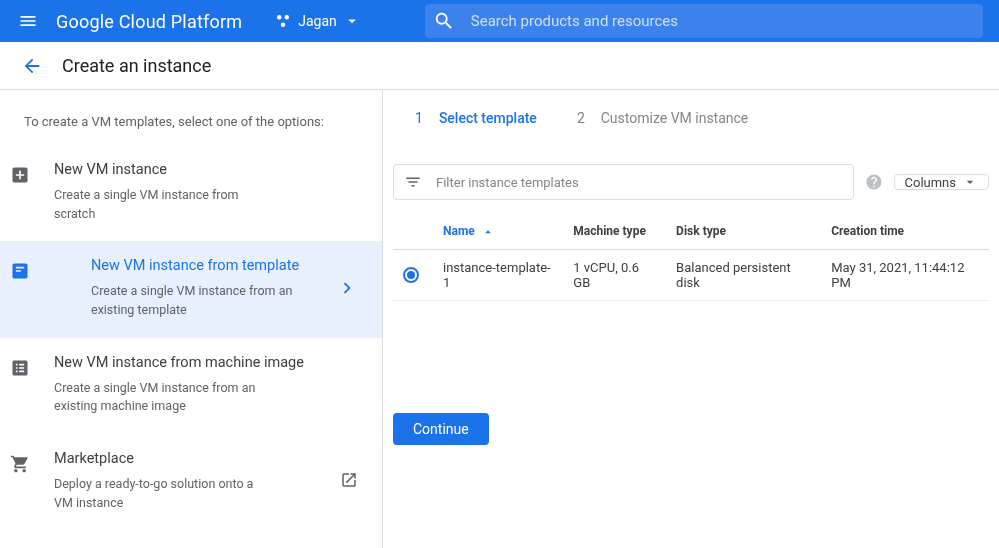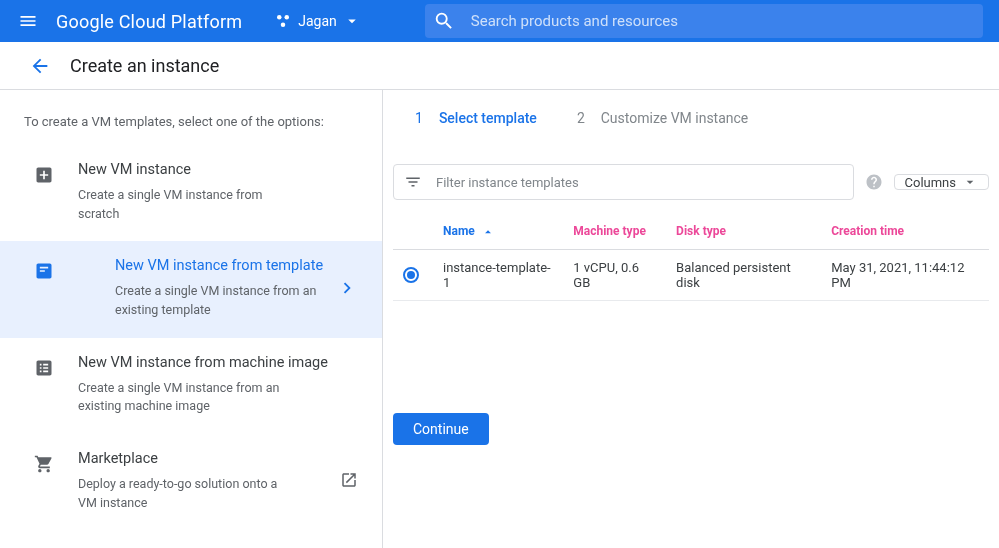--- a/index.html
+++ b/index.html
@@ -13,33 +13,33 @@
     .project-selector { display: flex; align-items: center; color: #fff; font-size: 14px; cursor: pointer; padding: 4px 8px; }
     .project-selector svg { fill: #fff; }
     .project-name { margin: 0 6px; }
     .search-wrap { flex: 1; margin-left: 56px; margin-right: 8px; }
     .search-box { background: #3b82ec; border-radius: 4px; height: 34px; display: flex; align-items: center; padding: 0 8px; }
     .search-box svg { fill: #fff; width: 22px; height: 22px; }
     .search-input { background: transparent; border: none; outline: none; color: #fff; font-size: 15px; margin-left: 16px; flex: 1; }
     .search-input::placeholder { color: rgba(255,255,255,0.75); }
     
     
-    .titlebar { height: 48px; display: flex; align-items: center; padding: 0 24px; border-bottom: 1px solid #dadce0; }
+    .titlebar { height: 48px; display: flex; align-items: center; padding: 0 16px; border-bottom: 1px solid #dadce0; }
     .back-btn { width: 32px; height: 32px; display: flex; align-items: center; justify-content: center; cursor: pointer; margin-right: 14px; }
     .back-btn svg { fill: #1a73e8; }
     .page-title { font-size: 18px; color: #202124; }
     
     
     .main { display: flex; height: calc(548px - 42px - 48px); }
     .sidebar { width: 383px; border-right: 1px solid #dadce0; background: #fff; overflow-y: auto; }
     .content { flex: 1; padding: 0; overflow-y: auto; }
     
     .intro { padding: 24px 24px 16px 24px; font-size: 13px; color: #5f6368; }
     
-    .option { display: flex; align-items: flex-start; padding: 16px 24px 18px 32px; cursor: pointer; position: relative; }
+    .option { display: flex; align-items: flex-start; padding: 16px 24px 18px 8px; cursor: pointer; position: relative; }
     .option.selected { background: #e8f0fe; gap: 37px; }
     .option-icon { width: 24px; height: 24px; margin-right: 22px; flex-shrink: 0; display: flex; align-items: center; justify-content: center; margin-top: 2px; }
     .option-icon svg { fill: #5f6368; }
     .option.selected .option-icon svg { fill: #1a73e8; }
     .option-text { flex: 1; }
     .option-title { font-size: 14.5px; color: #3c4043; margin-bottom: 6px; line-height: 1.3; }
     .option.selected .option-title { color: #1a73e8; }
     .option-desc { font-size: 12.5px; color: #5f6368; line-height: 1.5; max-width: 210px; }
     .option-chevron { position: absolute; right: 24px; top: 50%; transform: translateY(-50%); }
     .option-chevron svg { fill: #1a73e8; }
@@ -61,21 +61,21 @@
     .filter-box svg { fill: #5f6368; width: 18px; height: 18px; }
     .filter-input { border: none; outline: none; font-size: 13px; margin-left: 14px; flex: 1; color: #3c4043; }
     .filter-input::placeholder { color: #80868b; }
     .help-icon { width: 20px; height: 20px; display: flex; align-items: center; justify-content: center; }
     .help-icon svg { fill: #bdc1c6; }
     .columns-btn { border: 1px solid #dadce0; border-radius: 4px; height: 16px; padding: 0 10px; display: flex; align-items: center; font-size: 13px; color: #3c4043; cursor: pointer; background: #fff; gap: 6px; }
     .columns-btn svg { fill: #5f6368; width: 16px; height: 16px; }
     
     
     .table { width: calc(100% - 20px); margin: 4px 10px 0 10px; border-collapse: collapse; font-size: 13px; }
-    .table th { text-align: left; font-weight: 700; color: #ec4899; padding: 8px 10px 10px 10px; border-bottom: 1px solid #dadce0; font-size: 12px; }
+    .table th { text-align: left; font-weight: 700; color: #404040; padding: 8px 10px 10px 10px; border-bottom: 1px solid #dadce0; font-size: 12px; }
     .table th.sort-active { color: #1a73e8; font-weight: 700; }
     .table th.sort-active svg { fill: #1a73e8; vertical-align: middle; margin-left: 3px; }
     .table td { padding: 10px 10px; border-bottom: 1px solid #e8eaed; color: #3c4043; margin-top: 32px; }
     .table .radio-cell { width: 40px; }
     .radio { width: 16px; height: 16px; border-radius: 50%; border: 2px solid #1a73e8; display: inline-flex; align-items: center; justify-content: center; }
     .radio::after { content: ''; width: 8px; height: 8px; border-radius: 50%; background: #1a73e8; }
     
     
     .continue-btn { margin: 112px 0 0 10px; background: #1a73e8; color: #fff; border: none; border-radius: 4px; padding: 8px 20px; font-size: 14px; cursor: pointer; }
   </style>

